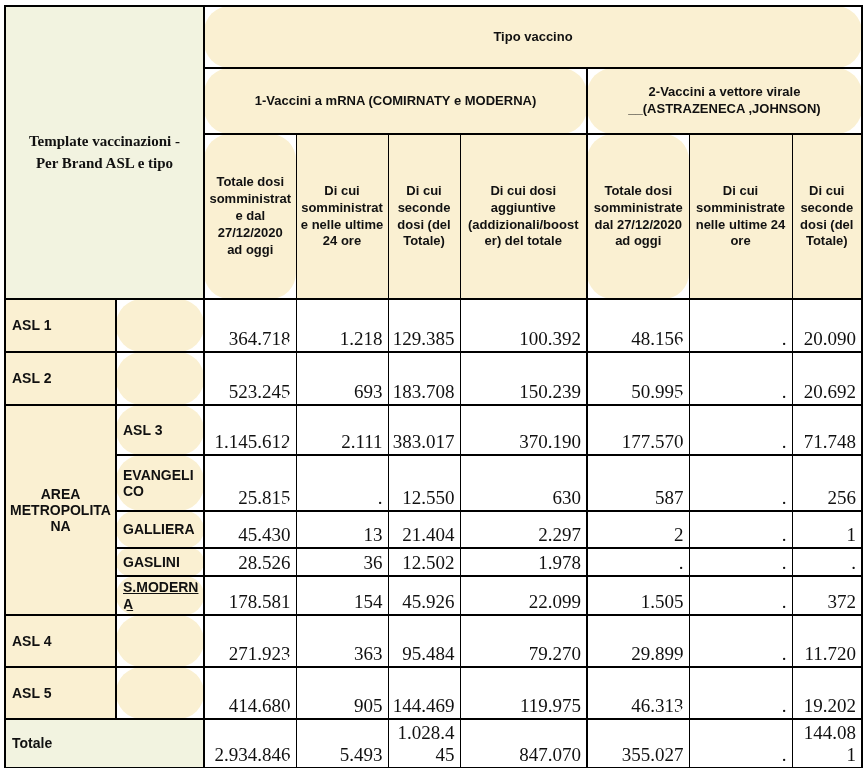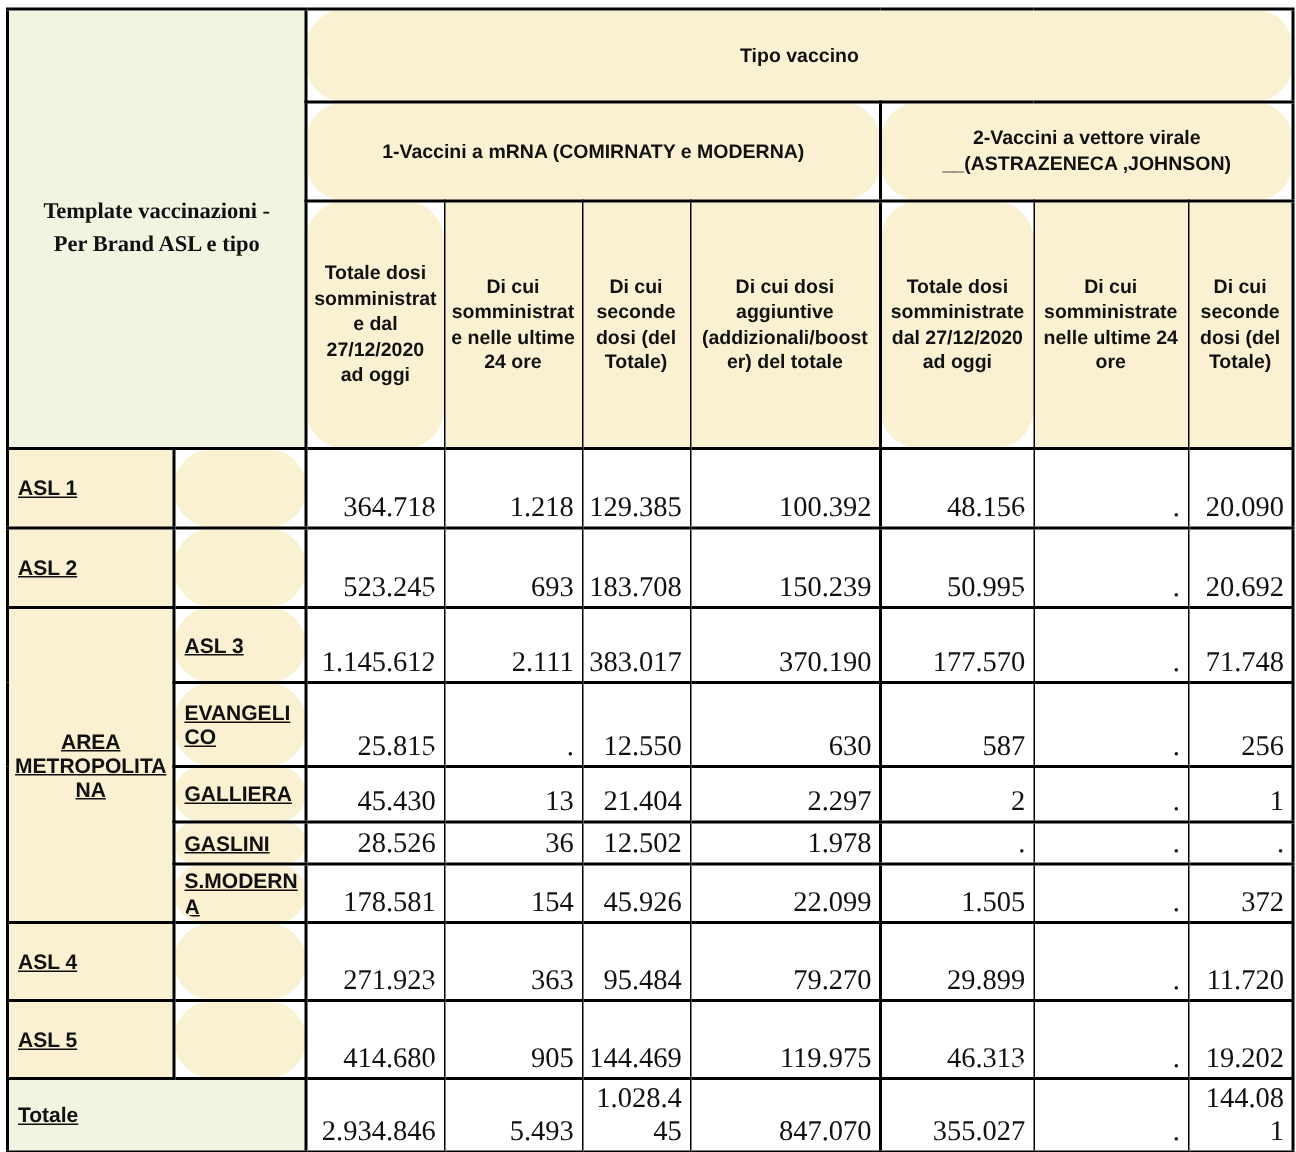--- a/index.html
+++ b/index.html
@@ -48,21 +48,20 @@
   .lbl {
     background: var(--beige-bg);
     font-weight: bold;
     font-size: 14px;
     line-height: 1.15;
     vertical-align: middle;
     text-align: left;
     padding: 2px 3px 2px 6px;
     overflow-wrap: break-word;
     word-break: break-word;
-    text-decoration: underline;
   }
   .area-lbl {
     text-align: center;
     padding: 2px 4px;
     margin-left: 18px;
   }
   .total-lbl { background: var(--green-bg); }
   .u { text-decoration: underline; }
   .num {
     background: #ffffff;

